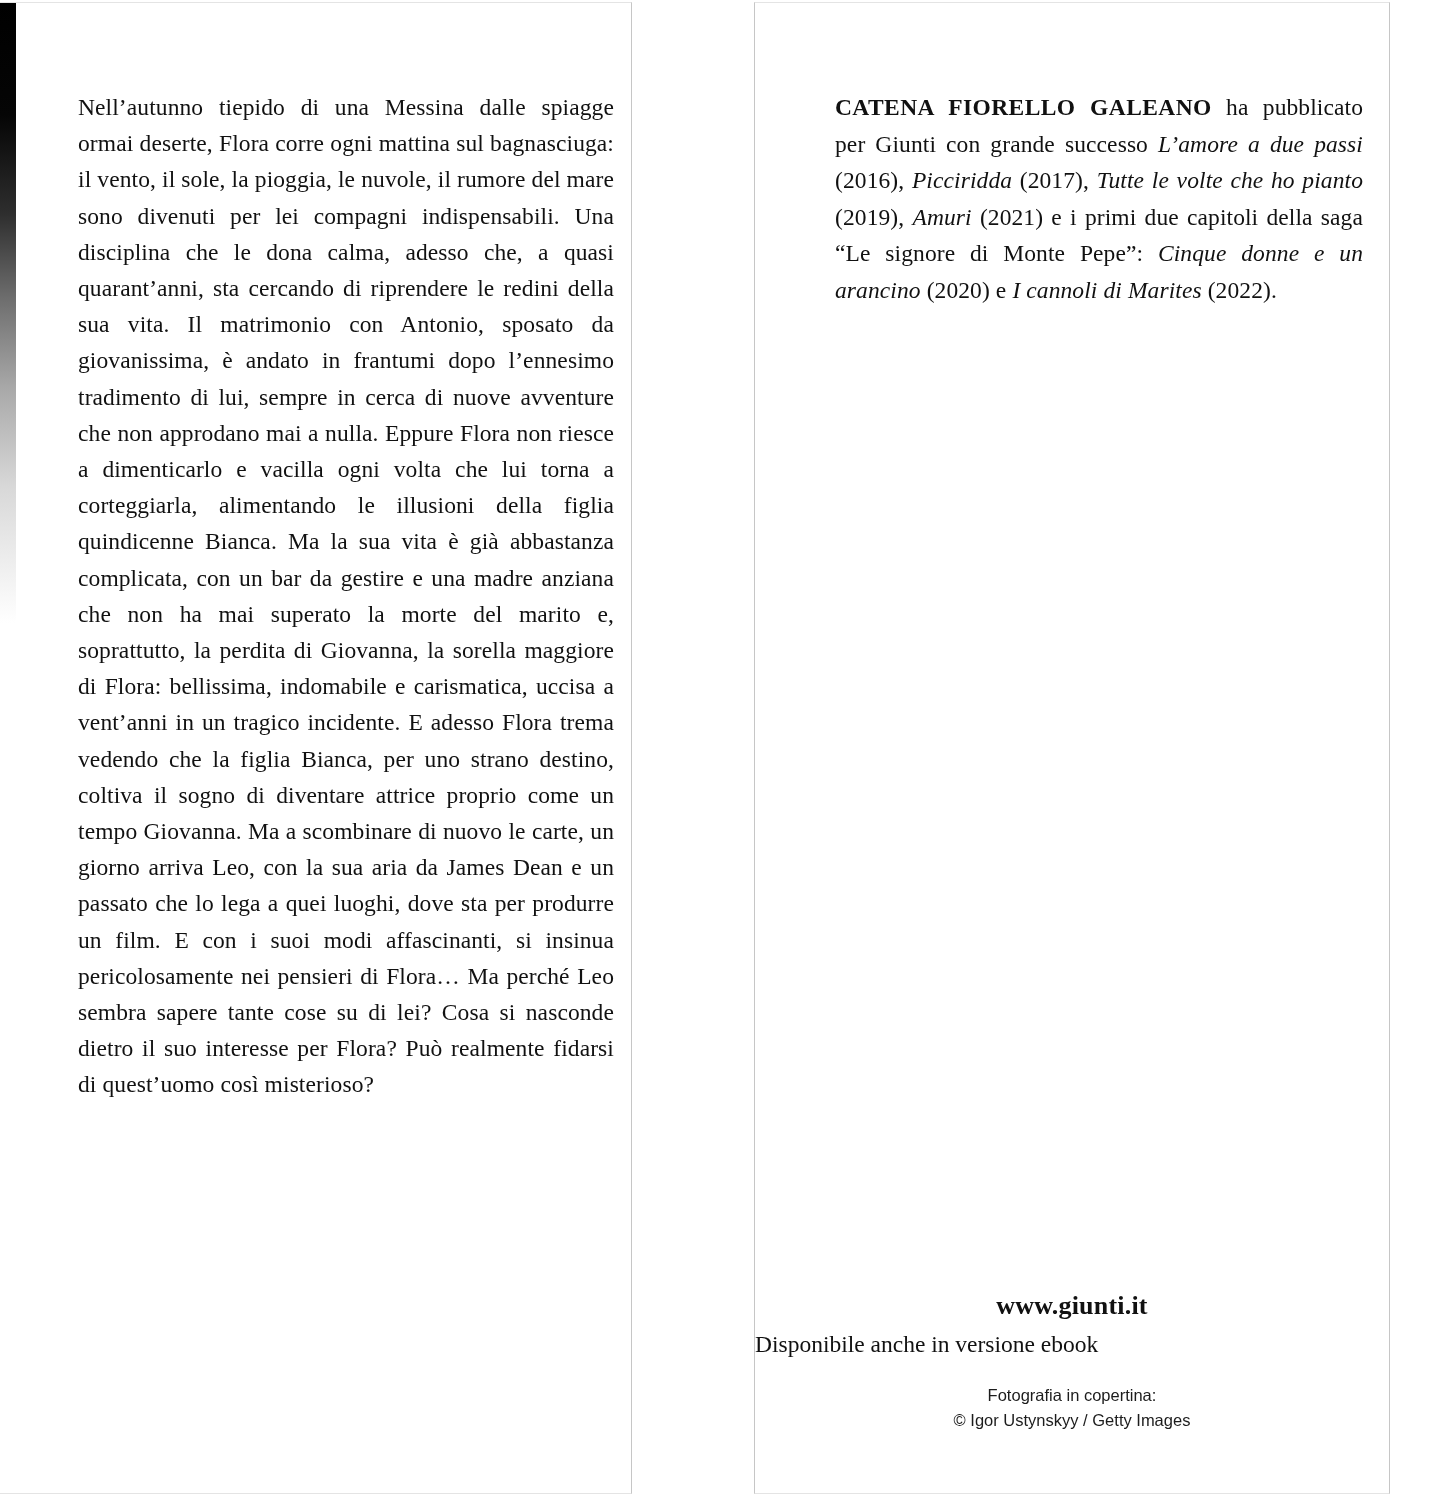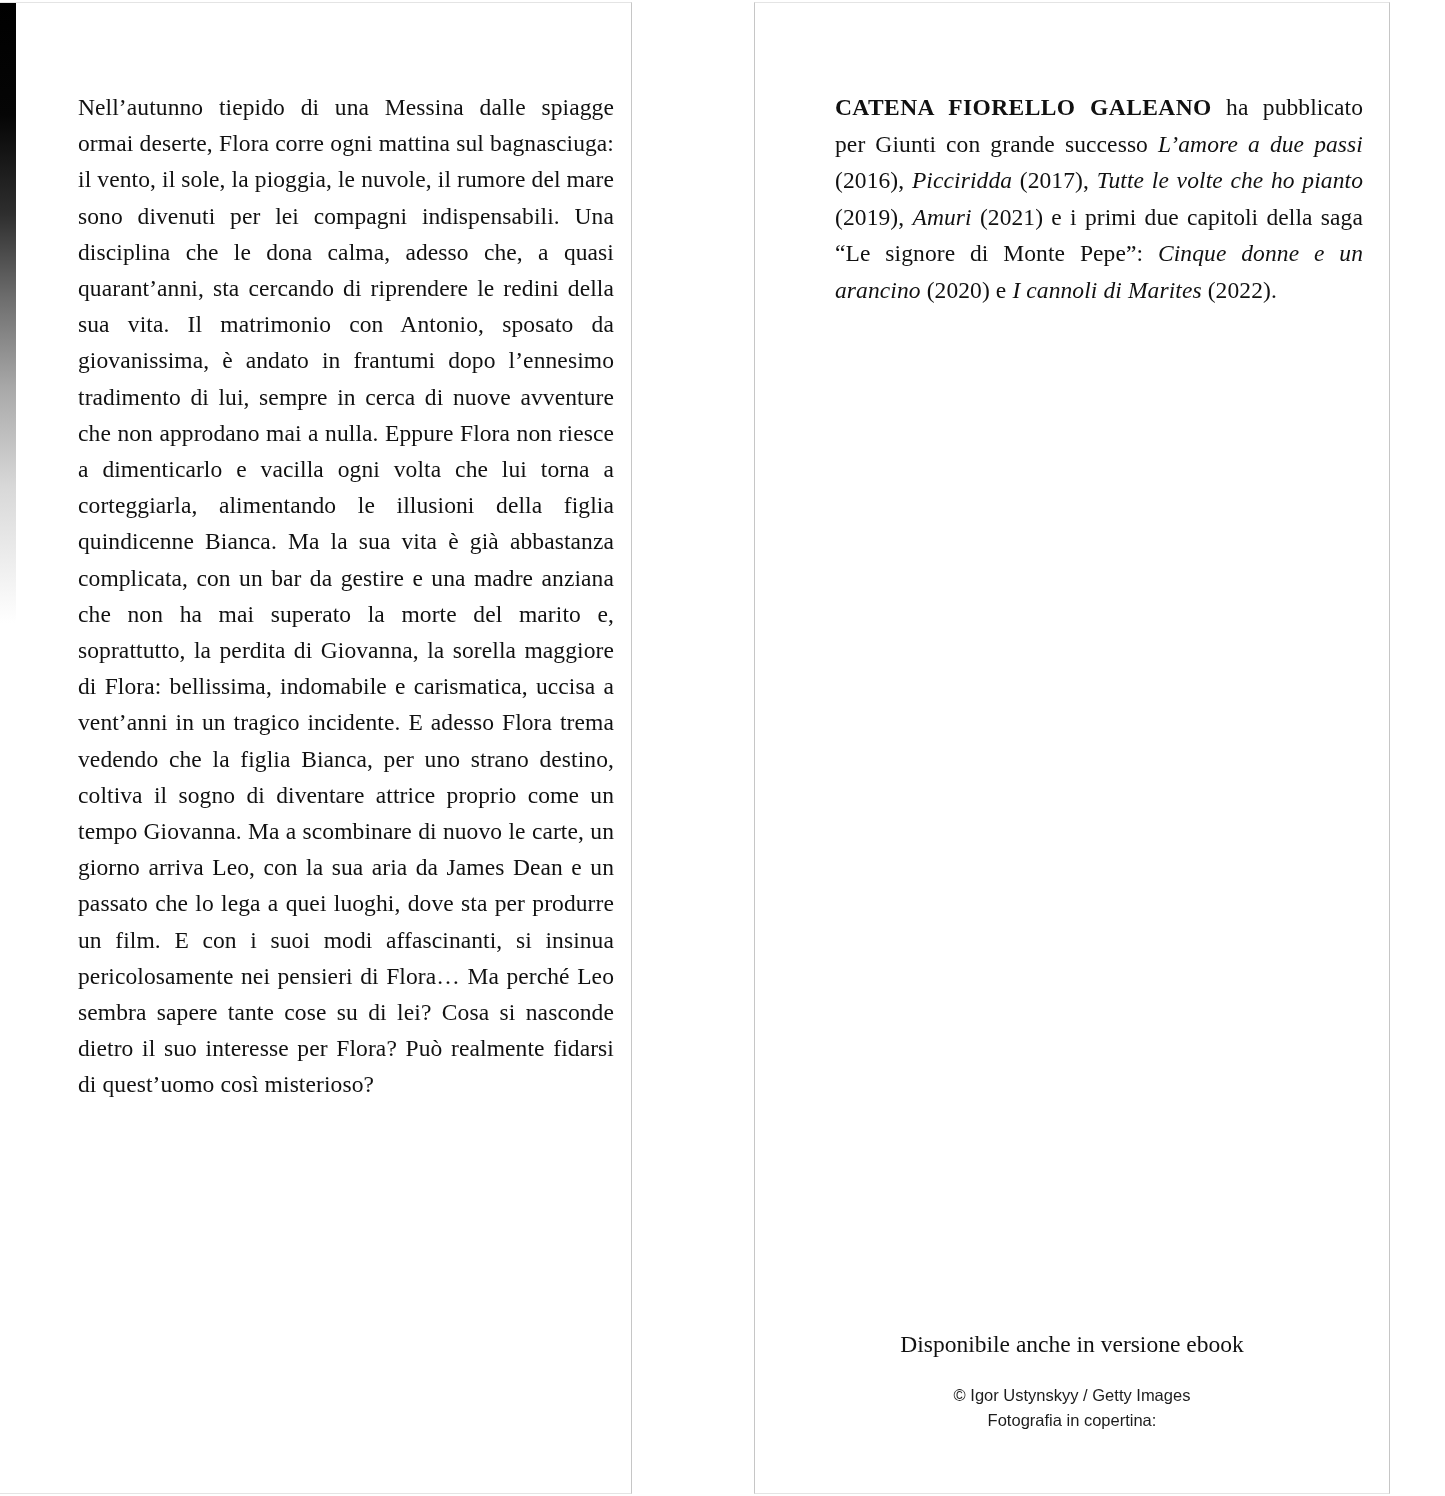--- a/index.html
+++ b/index.html
@@ -97,21 +97,20 @@
     text-align: center;
     font-size: 26px;
     font-weight: bold;
     letter-spacing: 0.2px;
   }
   .ebook {
     position: absolute;
     left: 0;
     top: 1328px;
     width: 100%;
-    text-align: center;
     font-size: 23.5px;
   }
   .credit {
     position: absolute;
     left: 0;
     top: 1380px;
     width: 100%;
     text-align: center;
     font-family: "Liberation Sans", sans-serif;
     font-size: 16.5px;
@@ -128,22 +127,23 @@
     <div class="edge-shadow"></div>
     <div class="blurb">Nell’autunno tiepido di una Messina dalle spiagge ormai deserte, Flora corre ogni mattina sul bagnasciuga: il vento, il sole, la pioggia, le nuvole, il rumore del mare sono divenuti per lei compagni indispensabili. Una disciplina che le dona calma, adesso che, a quasi quarant’anni, sta cercando di riprendere le redini della sua vita. Il matrimonio con Antonio, sposato da giovanissima, è andato in frantumi dopo l’ennesimo tradimento di lui, sempre in cerca di nuove avventure che non approdano mai a nulla. Eppure Flora non riesce a dimenticarlo e vacilla ogni volta che lui torna a corteggiarla, alimentando le illusioni della figlia quindicenne Bianca. Ma la sua vita è già abbastanza complicata, con un bar da gestire e una madre anziana che non ha mai superato la morte del marito e, soprattutto, la perdita di Giovanna, la sorella maggiore di Flora: bellissima, indomabile e carismatica, uccisa a vent’anni in un tragico incidente. E adesso Flora trema vedendo che la figlia Bianca, per uno strano destino, coltiva il sogno di diventare attrice proprio come un tempo Giovanna. Ma a scombinare di nuovo le carte, un giorno arriva Leo, con la sua aria da James Dean e un passato che lo lega a quei luoghi, dove sta per produrre un film. E con i suoi modi affascinanti, si insinua pericolosamente nei pensieri di Flora… Ma perché Leo sembra sapere tante cose su di lei? Cosa si nasconde dietro il suo interesse per Flora? Può realmente fidarsi di quest’uomo così misterioso?</div>
   </div>
 
   <div class="right-panel">
 
     <div class="bio">
       <span class="author-caps">CATENA FIORELLO GALEANO</span><span> ha pubblicato per Giunti con grande successo </span><span class="it">L’amore a due passi</span><span> (2016), </span><span class="it">Picciridda</span><span> (2017), </span><span class="it">Tutte le volte che ho pianto</span><span> (2019), </span><span class="it">Amuri</span><span> (2021) e i primi due capitoli della saga “Le signore di Monte Pepe”: </span><span class="it">Cinque donne e un arancino</span><span> (2020) e </span><span class="it">I cannoli di Marites</span><span> (2022).</span>
     </div>
 
+    <div class="website">www.giunti.it</div>
 
     <div class="ebook">Disponibile anche in versione ebook</div>
 
     <div class="credit">
+      <div>Fotografia in copertina:</div>
       <div>© Igor Ustynskyy / Getty Images</div>
-      <div>Fotografia in copertina:</div>
     </div>
 
   </div>
 </div>
 
 </body></html>

